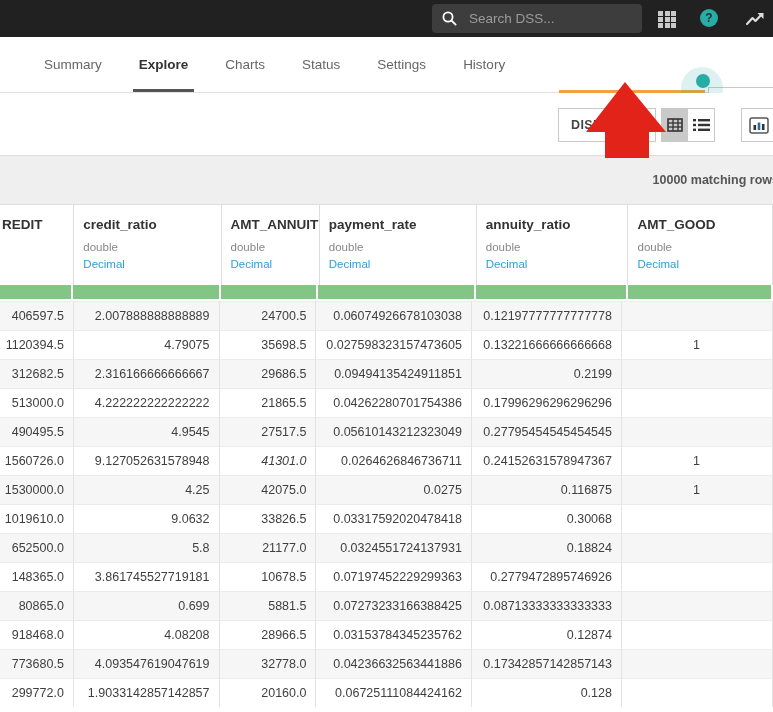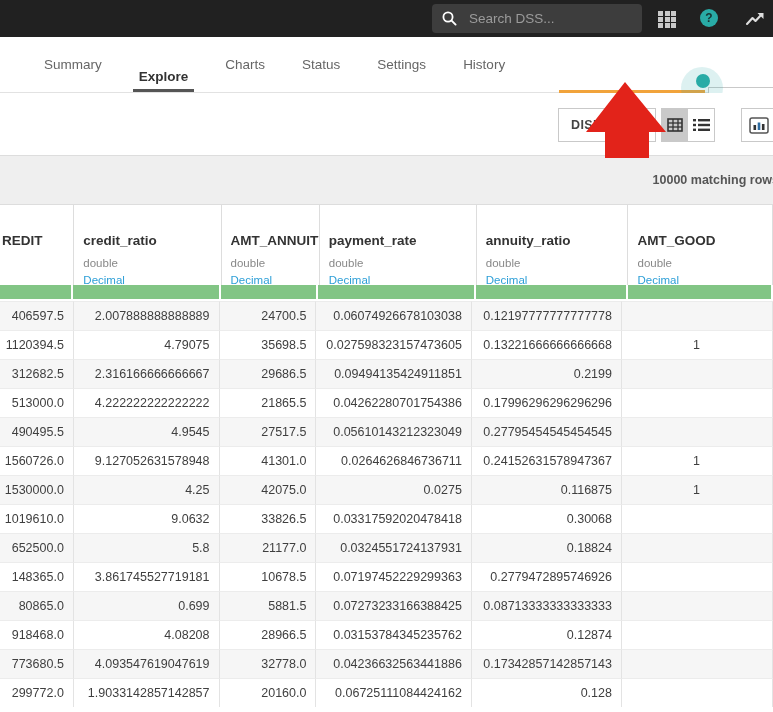--- a/index.html
+++ b/index.html
@@ -18,21 +18,21 @@
   .apps-grid i { background:#c9c9c9; display:block; }
   .help-circle { left:700px; width:18px; height:18px; border-radius:50%; background:var(--teal);
     color:#173231; font-size:12px; font-weight:bold; text-align:center; line-height:18px; }
   .trend { left:745px; top:10px; }
 
   
   .tabbar { position:absolute; left:0; top:37px; width:773px; height:56px; background:#fff;
     border-bottom:1px solid #e2e2e2; }
   .tabs { position:absolute; left:44px; top:0; height:55px; display:flex; align-items:center; gap:37px; }
   .tab { font-size:13.5px; color:#666; cursor:pointer; height:55px; line-height:55px; }
-  .tab.active { color:#333; font-weight:bold; border-bottom:3px solid #555; padding:12px 6px; margin:16px -6px; }
+  .tab.active { color:#333; font-weight:bold; border-bottom:3px solid #555; padding:0 6px; margin:16px -6px; }
 
   .parent-recipe { position:absolute; right:68px; top:53px; height:28px; background:var(--orange);
     display:flex; align-items:center; padding:0 11px 0 8px; cursor:pointer; }
   .pr-icon { width:18px; height:18px; border-radius:50%; background:#222; margin-right:7px;
     display:flex; align-items:center; justify-content:center; }
   .pr-label { font-size:12px; font-weight:bold; color:#222; letter-spacing:.4px; }
 
   .actions-btn { position:absolute; right:-2px; top:50px; width:67px; height:34px; background:#fff;
     border:1px solid #c9c9c9; font-size:12px; font-weight:bold; color:#444; text-align:center;
     line-height:32px; letter-spacing:.4px; cursor:pointer; }
@@ -57,21 +57,21 @@
 
   
   .statusband { position:absolute; left:0; top:155px; width:773px; height:50px; background:#efefef;
     border-top:1px solid #ddd; border-bottom:1px solid #ddd; }
   .matching { position:absolute; right:-6px; top:17px; font-size:12.5px; font-weight:bold; color:#555;
     white-space:nowrap; }
 
   
   .grid { position:absolute; left:0; top:205px; width:773px; }
   .hrow, .gbar, .drow { display:flex; }
-  .hcell { height:80px; border-right:1px solid #ddd; padding:28px 9px 0 9px; overflow:hidden; background:#fff; }
+  .hcell { height:80px; border-right:1px solid #ddd; padding:12px 9px 0 9px; overflow:hidden; background:#fff; }
   .hcell .cname { font-size:13.5px; font-weight:bold; color:#333; white-space:nowrap; cursor:pointer; }
   .hcell .ctype { font-size:11.5px; color:#888; margin-top:9px; white-space:nowrap; }
   .hcell .cmeaning { font-size:11.5px; color:var(--blue); margin-top:5px; white-space:nowrap; cursor:pointer; }
   .hcell.first { padding-left:2px; }
   .gbar { height:16px; background:#fff; }
   .gseg { height:14px; background:var(--green); border-right:2px solid #fff; }
   .drow { height:29px; }
   .drow:nth-child(odd) { background:#f6f6f6; }
   .drow:nth-child(even) { background:#fff; }
   .dcell { height:29px; line-height:29px; font-size:12.5px; color:#3f3f3f; text-align:right;
@@ -254,21 +254,21 @@
         <div class="dcell" style="width: 82px;">490495.5</div>
         <div class="dcell" style="width: 163px;">4.9545</div>
         <div class="dcell" style="width: 108px;">27517.5</div>
         <div class="dcell" style="width: 174px;">0.05610143212323049</div>
         <div class="dcell" style="width: 168px;">0.27795454545454545</div>
         <div class="dcell peek" style="width: 160px;"></div>
       </div>
       <div class="drow">
         <div class="dcell" style="width: 82px;">1560726.0</div>
         <div class="dcell" style="width: 163px;">9.127052631578948</div>
-        <div class="dcell" style="width: 108px;">41301.0</div>
+        <div class="dcell" style="width: 108px; font-style: italic;">41301.0</div>
         <div class="dcell" style="width: 174px;">0.0264626846736711</div>
         <div class="dcell" style="width: 168px;">0.24152631578947367</div>
         <div class="dcell peek" style="width: 160px;">1</div>
       </div>
       <div class="drow">
         <div class="dcell" style="width: 82px;">1530000.0</div>
         <div class="dcell" style="width: 163px;">4.25</div>
         <div class="dcell" style="width: 108px;">42075.0</div>
         <div class="dcell" style="width: 174px;">0.0275</div>
         <div class="dcell" style="width: 168px;">0.116875</div>

